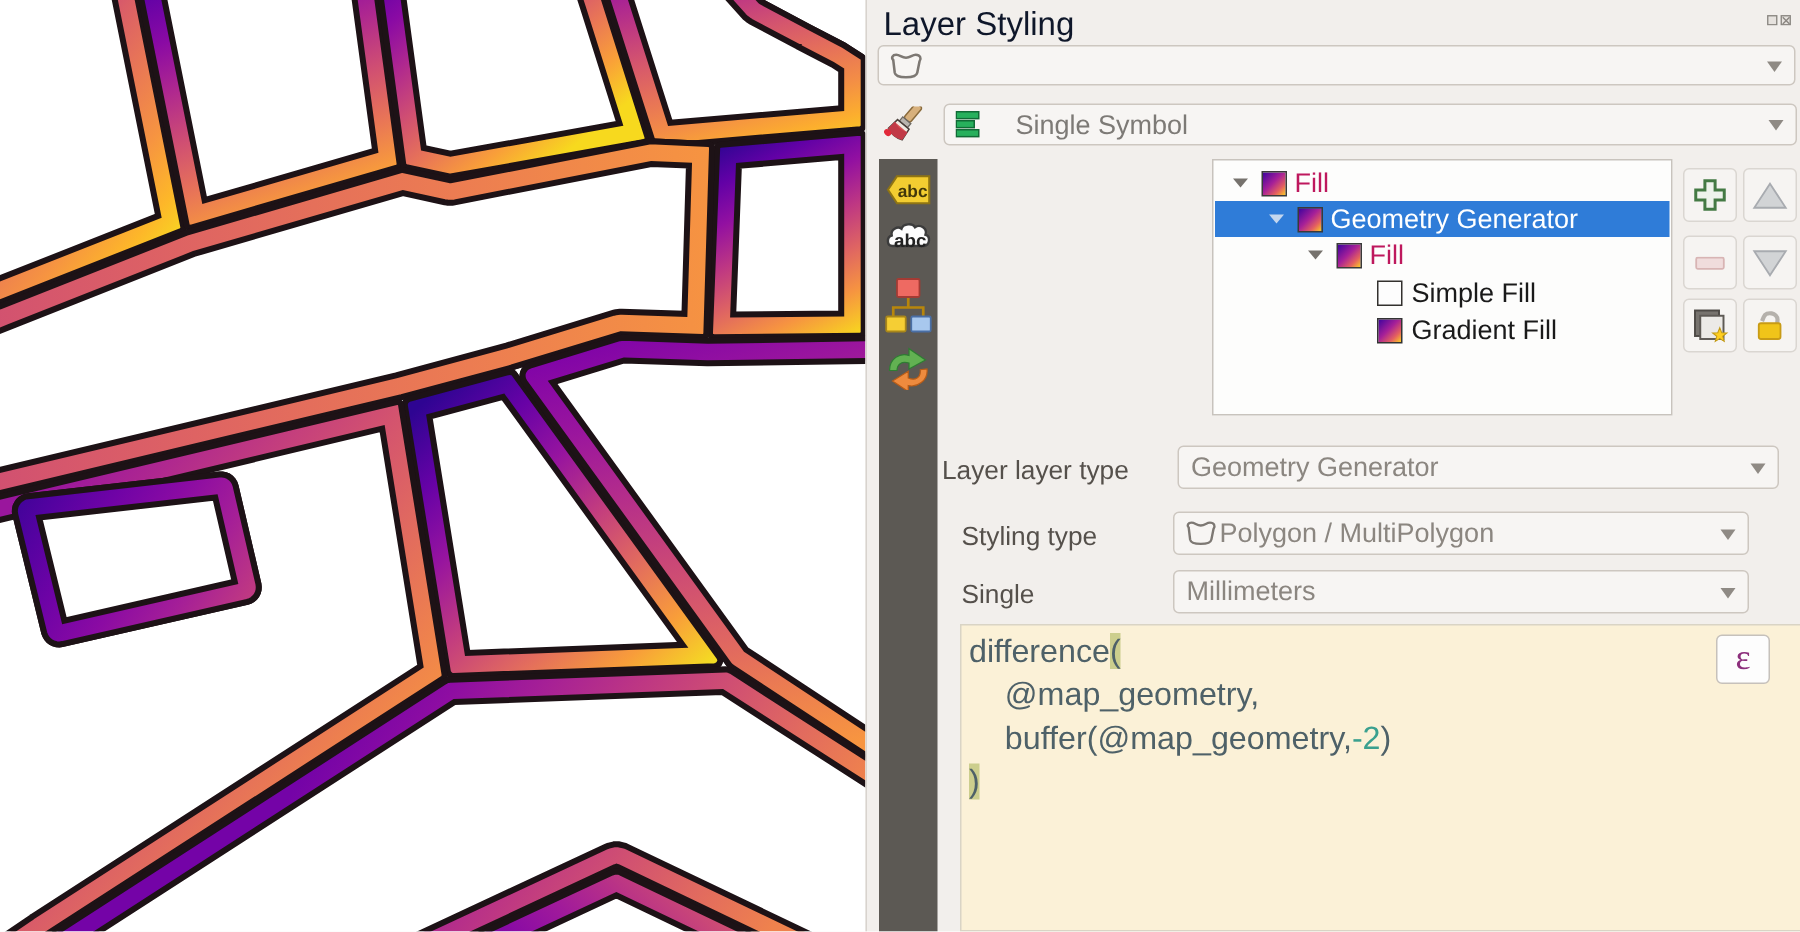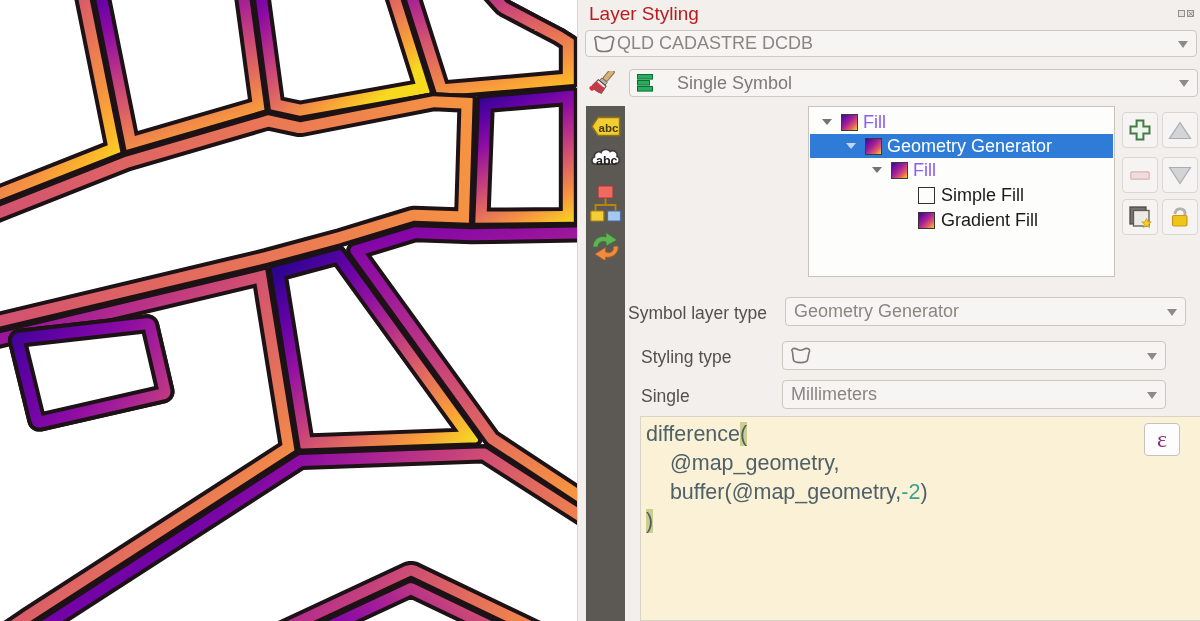--- a/index.html
+++ b/index.html
@@ -1,24 +1,24 @@
 <!DOCTYPE html>
 <html><head><meta charset="utf-8"><style>
 *{margin:0;padding:0;box-sizing:border-box}
 html,body{width:1200px;height:621px;overflow:hidden;font-family:"Liberation Sans",sans-serif;background:#fff}
 #stage{position:relative;width:1200px;height:621px}
 #panel{position:absolute;left:577px;top:0;width:623px;height:621px;background:#f2efec;border-left:1px solid #d8d3ce}
-.title{position:absolute;left:11px;top:3px;font-size:19px;color:#b91c1c}
+.title{position:absolute;left:11px;top:3px;font-size:22px;color:#0f172a}
 .combo{position:absolute;background:#f7f5f3;border:1px solid #cdc7c0;border-radius:4px;display:flex;align-items:center;color:#8b8680;font-size:18px;overflow:hidden}
 .combo .arr{position:absolute;right:8px;top:50%;margin-top:-3px;width:0;height:0;border-left:5.5px solid transparent;border-right:5.5px solid transparent;border-top:7px solid #8f8a84}
 .sidebar{position:absolute;left:8px;top:106px;width:39px;height:515px;background:#5c5954}
 .lbl{position:absolute;font-size:17.5px;color:#55504b}
 .btn{position:absolute;width:36px;height:36px;background:#f6f4f2;border:1px solid #dad6d1;border-radius:4px;display:flex;align-items:center;justify-content:center}
 .tree{position:absolute;left:230px;top:106px;width:307px;height:171px;background:#fdfdfc;border:1px solid #c8c3bd}
-.trow{position:absolute;left:1px;width:303px;height:24px;display:flex;align-items:center;font-size:18px;color:#8b5cf6}
+.trow{position:absolute;left:1px;width:303px;height:24px;display:flex;align-items:center;font-size:18px;color:#be185d}
 .gsq{width:17px;height:17px;border:1px solid #3a3a3a;background:linear-gradient(135deg,#3f049e,#a62098 45%,#e4605f 75%,#fcce25)}
 .exp{width:0;height:0;border-left:5.5px solid transparent;border-right:5.5px solid transparent;border-top:6.5px solid #76726d}
 .code{position:absolute;left:62px;top:416px;width:567px;height:205px;background:#fbf1d7;border:1px solid #d9d4c5;font-family:Liberation Sans, sans-serif;font-size:21.5px;line-height:29px;color:#4e6168;white-space:pre}
 </style></head><body>
 <div id="stage">
 <svg width="577" height="621" viewBox="0 0 577 621" style="position:absolute;left:0;top:0;background:#fff">
 <defs>
 <linearGradient id="g0" gradientUnits="userSpaceOnUse" x1="0" y1="2" x2="160" y2="127">
           <stop offset="0.00" stop-color="#ae2890"></stop>
           <stop offset="0.17" stop-color="#c6427b"></stop>
@@ -159,21 +159,20 @@
   <svg style="position:absolute;right:6px;top:10px" width="16" height="7" viewBox="0 0 16 7">
     <rect x="0.5" y="0.5" width="6" height="6" fill="#e6e2de" stroke="#8a8681" stroke-width="0.9"></rect>
     <rect x="9.5" y="0.5" width="6" height="6" fill="#e6e2de" stroke="#8a8681" stroke-width="0.9"></rect>
     <path d="M10.5 1.5 L15 6 M15 1.5 L10.5 6" stroke="#8a8681" stroke-width="0.9"></path>
   </svg>
 
   <div class="combo" style="left:7px;top:30px;width:612px;height:27px">
     <svg width="24" height="18" viewBox="0 0 24 18" style="margin-left:6px">
           <path d="M3.5 5 C2 3.5 3 1.5 5.5 1.5 C8 1.5 9 3.5 12 3.5 C15 3.5 16 1.5 18.5 1.5 C21.5 1.5 22.5 4 21 6 L19.5 13.5 C19 16 16 16.5 12 16.5 C8 16.5 5 16 4.5 13.5 Z" fill="none" stroke="#7d7873" stroke-width="1.7"></path>
         </svg>
-    <span style="margin-left:1px">QLD CADASTRE DCDB</span>
         <div class="arr"></div>
   </div>
 
   <svg style="position:absolute;left:6px;top:71px" width="31" height="29" viewBox="0 0 31 29">
     <g transform="rotate(40 15 15)">
       <rect x="12.8" y="-6" width="5.4" height="13" rx="1.6" fill="#d7b07c" stroke="#8a6b3c" stroke-width="1"></rect>
       <rect x="12" y="7" width="7" height="3.6" fill="#b9b4ae" stroke="#6e6a64" stroke-width="0.9"></rect>
       <path d="M10.5 10.6 H20.5 L21.5 19 C17 21 14 21 9.5 19 Z" fill="#efe9e2" stroke="#4a3f3a" stroke-width="1"></path>
       <path d="M10.1 13 H20.9 L21.5 19 C17 21 14 21 9.5 19 Z" fill="#d94f52"></path>
       <path d="M10 12.6 C13 14.5 18 14.5 21 12.6 L21.5 19 C17 21 14 21 9.5 19 Z" fill="#c13a47"></path>
@@ -265,30 +264,31 @@
           </g>
         </svg>
       </div>
   <div class="btn" style="left:584px;top:199px">
         <svg width="24" height="24" viewBox="0 0 24 24">
           <path d="M7.5 11 V8 C7.5 3.5 15 2 16.7 6.2 L17.5 8.8" fill="none" stroke="#b5b1ac" stroke-width="2.8" transform="rotate(22 12 8)"></path>
           <rect x="4.5" y="10.5" width="14.5" height="10.5" rx="1.5" fill="#f0c419" stroke="#c89b16" stroke-width="1.2"></rect>
         </svg>
       </div>
 
-  <div class="lbl" style="left:50px;top:303px">Symbol layer type</div>
+  <div class="lbl" style="left:50px;top:303px">Layer layer type</div>
   <div class="combo" style="left:207px;top:297px;width:401px;height:29px">
         <span style="margin-left:8px">Geometry Generator</span>
         <div class="arr"></div>
       </div>
   <div class="lbl" style="left:63px;top:347px">Styling type</div>
   <div class="combo" style="left:204px;top:341px;width:384px;height:29px">
     <svg width="23" height="17" viewBox="0 0 24 18" style="margin-left:6px">
           <path d="M3.5 5 C2 3.5 3 1.5 5.5 1.5 C8 1.5 9 3.5 12 3.5 C15 3.5 16 1.5 18.5 1.5 C21.5 1.5 22.5 4 21 6 L19.5 13.5 C19 16 16 16.5 12 16.5 C8 16.5 5 16 4.5 13.5 Z" fill="none" stroke="#7d7873" stroke-width="1.7"></path>
         </svg>
+    <span style="margin-left:1px">Polygon / MultiPolygon</span>
         <div class="arr"></div>
   </div>
   <div class="lbl" style="left:63px;top:386px">Single</div>
   <div class="combo" style="left:204px;top:380px;width:384px;height:29px">
         <span style="margin-left:8px">Millimeters</span>
         <div class="arr"></div>
       </div>
 
   <div class="code"><div style="margin:3px 0 0 5px">difference<span style="background:#ccce8d">(</span>
     @map_geometry,

